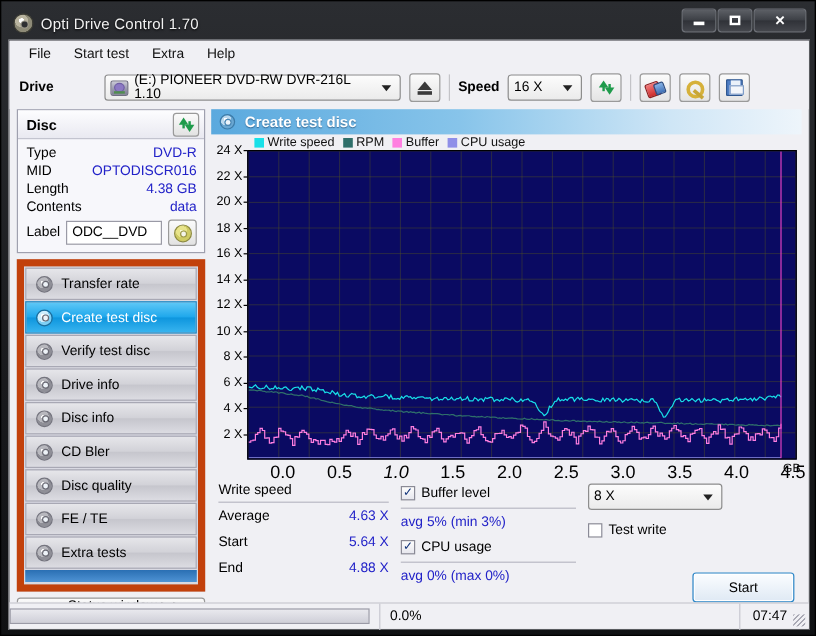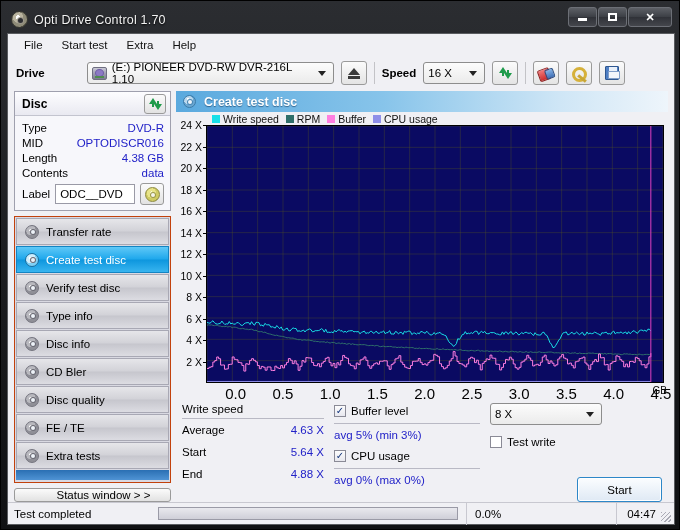--- a/index.html
+++ b/index.html
@@ -176,21 +176,21 @@
     border: 1px solid #9a9a9a; border-radius: 3px;
     display: flex; align-items: center; justify-content: center;
   }
   .cd-ico {
     width: 15px; height: 15px; border-radius: 50%;
     background: radial-gradient(circle at 42% 38%,#fbfbd8 0 14%,#e8e48a 15% 42%,#cfcb63 43% 74%,#a9a64c 75% 100%);
     border: 1px solid #8e8b3f; position: relative;
   }
   .cd-ico::after{ content:""; position:absolute; left:5px; top:5px; width:4px;height:4px;
                   border-radius:50%; background:#f4f4ea; box-shadow:0 0 0 1px #9d9a4a; }
-  .nav { margin-top: 5px; border: 1px solid #c2410c; background: #d9d9e2; padding: 1px; flex: 1; display:flex; flex-direction:column; }
+  .nav { margin-top: 5px; border: 6px solid #c2410c; background: #d9d9e2; padding: 1px; flex: 1; display:flex; flex-direction:column; }
   .nav-item {
     height: 27px; margin-bottom: 1px;
     display: flex; align-items: center; gap: 7px; padding-left: 8px;
     background: linear-gradient(180deg,#e6e6ea 0%,#d2d2d8 48%,#c6c6cd 52%,#dcdce2 100%);
     border: 1px solid #a8a8b4;
     font-size: 11.5px; color: #000;
   }
   .nav-item.active {
     background: linear-gradient(180deg,#5fc8f7 0%,#1fa8ec 48%,#0e96de 52%,#38b4ef 100%);
     border-color: #1484c2; color: #fff;
@@ -405,21 +405,21 @@
           <div class="nav-item active">
             <span class="nav-ico"></span>
             <span>Create test disc</span>
           </div>
           <div class="nav-item">
             <span class="nav-ico"></span>
             <span>Verify test disc</span>
           </div>
           <div class="nav-item">
             <span class="nav-ico"></span>
-            <span>Type info</span>
+            <span>Drive info</span>
           </div>
           <div class="nav-item">
             <span class="nav-ico"></span>
             <span>Disc info</span>
           </div>
           <div class="nav-item">
             <span class="nav-ico"></span>
             <span>CD Bler</span>
           </div>
           <div class="nav-item">
@@ -517,21 +517,21 @@
                 <path d="M0.00,77.83L0.33,77.67L0.65,77.78L0.98,77.68L1.30,77.88L1.63,78.00L1.95,77.79L2.28,77.91L2.60,78.11L2.93,78.16L3.26,78.39L3.58,78.31L3.91,78.38L4.23,78.22L4.56,78.52L4.88,78.36L5.21,78.39L5.53,78.80L5.86,78.57L6.19,78.60L6.51,78.75L6.84,78.99L7.16,79.16L7.49,79.19L7.81,79.03L8.14,79.24L8.46,79.40L8.79,79.36L9.11,79.55L9.44,79.46L9.77,79.36L10.09,79.63L10.42,79.89L10.74,79.77L11.07,80.15L11.39,80.37L11.72,80.33L12.04,80.32L12.37,80.67L12.70,80.51L13.02,80.83L13.35,81.11L13.67,81.21L14.00,81.34L14.32,81.54L14.65,81.68L14.97,81.84L15.30,81.70L15.63,81.95L15.95,82.08L16.28,82.14L16.60,82.20L16.93,82.36L17.25,82.56L17.58,82.74L17.90,82.66L18.23,82.83L18.56,82.85L18.88,82.84L19.21,83.09L19.53,83.22L19.86,83.42L20.18,83.48L20.51,83.39L20.83,83.71L21.16,83.56L21.48,83.53L21.81,83.68L22.14,83.57L22.46,83.65L22.79,83.83L23.11,83.86L23.44,84.12L23.76,84.05L24.09,84.22L24.41,84.17L24.74,84.39L25.07,84.29L25.39,84.33L25.72,84.30L26.04,84.61L26.37,84.31L26.69,84.63L27.02,84.78L27.34,84.51L27.67,84.59L28.00,84.63L28.32,84.98L28.65,84.84L28.97,84.73L29.30,85.05L29.62,84.77L29.95,85.03L30.27,84.95L30.60,85.27L30.93,85.10L31.25,84.96L31.58,85.36L31.90,85.05L32.23,85.31L32.55,85.33L32.88,85.47L33.20,85.48L33.53,85.36L33.86,85.43L34.18,85.43L34.51,85.40L34.83,85.53L35.16,85.68L35.48,85.81L35.81,85.71L36.13,85.71L36.46,85.72L36.78,85.93L37.11,85.72L37.44,85.77L37.76,86.07L38.09,86.21L38.41,86.07L38.74,86.00L39.06,86.24L39.39,86.18L39.71,86.15L40.04,86.12L40.37,86.11L40.69,86.34L41.02,86.37L41.34,86.34L41.67,86.55L41.99,86.43L42.32,86.50L42.64,86.34L42.97,86.52L43.30,86.63L43.62,86.37L43.95,86.51L44.27,86.63L44.60,86.57L44.92,86.56L45.25,86.63L45.57,86.92L45.90,86.81L46.23,86.96L46.55,86.70L46.88,86.96L47.20,86.94L47.53,86.92L47.85,86.91L48.18,86.83L48.50,86.99L48.83,86.95L49.15,87.12L49.48,87.18L49.81,87.22L50.13,87.20L50.46,86.92L50.78,87.23L51.11,87.27L51.43,87.31L51.76,87.02L52.08,87.31L52.41,87.35L52.74,87.22L53.06,87.35L53.39,87.37L53.71,87.35L54.04,87.49L54.36,87.31L54.69,87.46L55.01,87.62L55.34,87.42L55.67,87.38L55.99,87.68L56.32,87.72L56.64,87.65L56.97,87.77L57.29,87.84L57.62,87.79L57.94,87.63L58.27,87.72L58.60,87.89L58.92,87.82L59.25,87.62L59.57,87.60L59.90,88.00L60.22,87.78L60.55,87.92L60.87,87.97L61.20,87.87L61.53,87.83L61.85,88.09L62.18,87.95L62.50,87.95L62.83,88.06L63.15,87.95L63.48,87.99L63.80,88.10L64.13,87.86L64.45,88.01L64.78,88.22L65.11,88.19L65.43,87.99L65.76,88.17L66.08,88.27L66.41,88.23L66.73,88.00L67.06,88.00L67.38,88.24L67.71,88.11L68.04,88.34L68.36,88.28L68.69,88.08L69.01,88.31L69.34,88.41L69.66,88.38L69.99,88.11L70.31,88.40L70.64,88.42L70.97,88.15L71.29,88.38L71.62,88.47L71.94,88.34L72.27,88.51L72.59,88.32L72.92,88.18L73.24,88.43L73.57,88.44L73.90,88.52L74.22,88.45L74.55,88.39L74.87,88.33L75.20,88.30L75.52,88.30L75.85,88.48L76.17,88.65L76.50,88.56L76.82,88.60L77.15,88.57L77.48,88.74L77.80,88.54L78.13,88.71L78.45,88.41L78.78,88.72L79.10,88.46L79.43,88.72L79.75,88.86L80.08,88.64L80.41,88.72L80.73,88.52L81.06,88.90L81.38,88.92L81.71,88.65L82.03,88.86L82.36,88.89L82.68,88.85L83.01,88.91L83.34,88.90L83.66,88.68L83.99,88.72L84.31,88.78L84.64,88.67L84.96,88.85L85.29,88.88L85.61,88.89L85.94,88.82L86.27,88.89L86.59,88.86L86.92,89.08L87.24,88.79L87.57,89.12L87.89,88.88L88.22,88.90L88.54,88.88L88.87,89.08L89.20,89.15L89.52,89.00L89.85,89.14L90.17,89.06L90.50,89.15L90.82,89.32L91.15,89.27L91.47,88.95L91.80,89.08L92.12,88.99L92.45,89.17L92.78,89.08L93.10,89.25L93.43,89.29L93.75,89.21L94.08,89.31L94.40,89.42L94.73,89.08L95.05,89.23L95.38,89.38L95.71,89.36L96.03,89.23L96.36,89.22L96.68,89.20L97.01,89.31L97.33,89.32" fill="none" stroke="#2f6f6a" stroke-width="1" vector-effect="non-scaling-stroke"></path>
                 <path d="M0.00,94.72L0.43,94.72L0.43,94.25L0.85,94.25L0.85,94.02L1.28,94.02L1.28,92.20L1.70,92.20L1.70,91.63L2.13,91.63L2.13,90.23L2.55,90.23L2.55,90.91L2.98,90.91L2.98,93.39L3.40,93.39L3.40,93.35L3.83,93.35L3.83,95.01L4.25,95.01L4.25,94.88L4.68,94.88L4.68,93.16L5.10,93.16L5.10,93.05L5.53,93.05L5.53,90.21L5.95,90.21L5.95,91.14L6.38,91.14L6.38,91.32L6.80,91.32L6.80,92.34L7.23,92.34L7.23,92.51L7.65,92.51L7.65,93.54L8.08,93.54L8.08,95.73L8.50,95.73L8.50,92.88L8.93,92.88L8.93,93.08L9.35,93.08L9.35,91.56L9.78,91.56L9.78,90.89L10.20,90.89L10.20,91.53L10.63,91.53L10.63,92.12L11.05,92.12L11.05,93.56L11.48,93.56L11.48,94.80L11.90,94.80L11.90,93.91L12.33,93.91L12.33,94.23L12.75,94.23L12.75,95.38L13.18,95.38L13.18,94.13L13.60,94.13L13.60,94.14L14.03,94.14L14.03,95.45L14.45,95.45L14.45,95.51L14.88,95.51L14.88,93.83L15.30,93.83L15.30,94.45L15.73,94.45L15.73,94.72L16.15,94.72L16.15,93.57L16.58,93.57L16.58,94.49L17.00,94.49L17.00,93.31L17.43,93.31L17.43,92.34L17.85,92.34L17.85,90.84L18.28,90.84L18.28,91.50L18.70,91.50L18.70,92.83L19.13,92.83L19.13,91.73L19.55,91.73L19.55,92.97L19.98,92.97L19.98,95.43L20.40,95.43L20.40,93.85L20.83,93.85L20.83,91.64L21.25,91.64L21.25,92.22L21.68,92.22L21.68,90.47L22.10,90.47L22.10,90.58L22.53,90.58L22.53,90.65L22.95,90.65L22.95,92.38L23.38,92.38L23.38,93.53L23.80,93.53L23.80,93.65L24.23,93.65L24.23,92.85L24.65,92.85L24.65,94.05L25.08,94.05L25.08,92.63L25.50,92.63L25.50,91.99L25.93,91.99L25.93,90.76L26.35,90.76L26.35,90.36L26.78,90.36L26.78,92.34L27.20,92.34L27.20,93.68L27.63,93.68L27.63,92.75L28.05,92.75L28.05,94.40L28.48,94.40L28.48,92.48L28.90,92.48L28.90,93.34L29.33,93.34L29.33,91.61L29.75,91.61L29.75,89.63L30.18,89.63L30.18,90.39L30.60,90.39L30.60,90.75L31.03,90.75L31.03,92.88L31.45,92.88L31.45,93.53L31.88,93.53L31.88,93.72L32.30,93.72L32.30,94.84L32.73,94.84L32.73,92.61L33.15,92.61L33.15,93.14L33.58,93.14L33.58,91.38L34.00,91.38L34.00,91.05L34.43,91.05L34.43,90.22L34.85,90.22L34.85,91.53L35.28,91.53L35.28,93.64L35.70,93.64L35.70,94.64L36.13,94.64L36.13,93.63L36.55,93.63L36.55,92.89L36.98,92.89L36.98,92.53L37.40,92.53L37.40,93.06L37.83,93.06L37.83,91.89L38.25,91.89L38.25,91.90L38.68,91.90L38.68,91.70L39.10,91.70L39.10,91.74L39.53,91.74L39.53,93.70L39.95,93.70L39.95,95.05L40.38,95.05L40.38,93.21L40.80,93.21L40.80,92.58L41.23,92.58L41.23,90.99L41.65,90.99L41.65,90.68L42.08,90.68L42.08,89.72L42.50,89.72L42.50,92.24L42.93,92.24L42.93,93.18L43.35,93.18L43.35,94.20L43.78,94.20L43.78,94.54L44.20,94.54L44.20,94.73L44.63,94.73L44.63,93.55L45.05,93.55L45.05,91.92L45.48,91.92L45.48,91.90L45.90,91.90L45.90,91.83L46.33,91.83L46.33,90.83L46.75,90.83L46.75,92.31L47.18,92.31L47.18,93.19L47.60,93.19L47.60,92.93L48.03,92.93L48.03,93.42L48.45,93.42L48.45,92.42L48.88,92.42L48.88,91.71L49.30,91.71L49.30,91.51L49.73,91.51L49.73,89.20L50.15,89.20L50.15,89.58L50.58,89.58L50.58,90.13L51.00,90.13L51.00,92.87L51.43,92.87L51.43,93.99L51.85,93.99L51.85,94.85L52.28,94.85L52.28,94.45L52.70,94.45L52.70,93.52L53.13,93.52L53.13,91.82L53.55,91.82L53.55,90.89L53.98,90.89L53.98,88.12L54.40,88.12L54.40,89.86L54.83,89.86L54.83,92.01L55.25,92.01L55.25,92.78L55.68,92.78L55.68,92.95L56.10,92.95L56.10,93.41L56.53,93.41L56.53,94.07L56.95,94.07L56.95,92.96L57.38,92.96L57.38,90.92L57.80,90.92L57.80,90.34L58.23,90.34L58.23,90.71L58.66,90.71L58.66,92.43L59.08,92.43L59.08,91.48L59.51,91.48L59.51,93.08L59.93,93.08L59.93,95.27L60.36,95.27L60.36,92.72L60.78,92.72L60.78,91.98L61.21,91.98L61.21,90.98L61.63,90.98L61.63,91.21L62.06,91.21L62.06,89.50L62.48,89.50L62.48,90.66L62.91,90.66L62.91,90.74L63.33,90.74L63.33,93.05L63.76,93.05L63.76,93.12L64.18,93.12L64.18,95.30L64.61,95.30L64.61,94.29L65.03,94.29L65.03,92.76L65.46,92.76L65.46,91.19L65.88,91.19L65.88,91.40L66.31,91.40L66.31,90.30L66.73,90.30L66.73,91.10L67.16,91.10L67.16,92.94L67.58,92.94L67.58,94.40L68.01,94.40L68.01,94.98L68.43,94.98L68.43,94.26L68.86,94.26L68.86,92.25L69.28,92.25L69.28,91.85L69.71,91.85L69.71,91.10L70.13,91.10L70.13,89.56L70.56,89.56L70.56,90.61L70.98,90.61L70.98,91.53L71.41,91.53L71.41,93.72L71.83,93.72L71.83,93.33L72.26,93.33L72.26,93.07L72.68,93.07L72.68,93.52L73.11,93.52L73.11,92.27L73.53,92.27L73.53,90.25L73.96,90.25L73.96,89.52L74.38,89.52L74.38,91.35L74.81,91.35L74.81,92.77L75.23,92.77L75.23,91.79L75.66,91.79L75.66,92.66L76.08,92.66L76.08,93.72L76.51,93.72L76.51,93.27L76.93,93.27L76.93,91.01L77.36,91.01L77.36,90.18L77.78,90.18L77.78,89.29L78.21,89.29L78.21,90.66L78.63,90.66L78.63,91.02L79.06,91.02L79.06,92.94L79.48,92.94L79.48,92.60L79.91,92.60L79.91,93.49L80.33,93.49L80.33,94.51L80.76,94.51L80.76,92.10L81.18,92.10L81.18,91.86L81.61,91.86L81.61,90.88L82.03,90.88L82.03,90.67L82.46,90.67L82.46,90.26L82.88,90.26L82.88,92.60L83.31,92.60L83.31,93.37L83.73,93.37L83.73,95.08L84.16,95.08L84.16,93.09L84.58,93.09L84.58,92.07L85.01,92.07L85.01,91.25L85.43,91.25L85.43,92.03L85.86,92.03L85.86,89.07L86.28,89.07L86.28,90.56L86.71,90.56L86.71,90.48L87.13,90.48L87.13,93.32L87.56,93.32L87.56,93.14L87.98,93.14L87.98,95.33L88.41,95.33L88.41,92.80L88.83,92.80L88.83,92.13L89.26,92.13L89.26,92.00L89.68,92.00L89.68,89.78L90.11,89.78L90.11,90.11L90.53,90.11L90.53,91.28L90.96,91.28L90.96,91.94L91.38,91.94L91.38,94.04L91.81,94.04L91.81,92.98L92.23,92.98L92.23,94.12L92.66,94.12L92.66,92.00L93.08,92.00L93.08,91.94L93.51,91.94L93.51,92.32L93.93,92.32L93.93,90.36L94.36,90.36L94.36,90.80L94.78,90.80L94.78,91.71L95.21,91.71L95.21,93.28L95.63,93.28L95.63,93.23L96.06,93.23L96.06,94.43L96.48,94.43L96.48,92.96L96.91,92.96L96.91,90.17L97.33,90.17L97.33,88.72" fill="none" stroke="#ff7fe0" stroke-width="1" vector-effect="non-scaling-stroke"></path>
                 <path d="M0.00,76.75L0.33,76.90L0.65,77.05L0.98,76.51L1.30,76.07L1.63,76.82L1.95,77.23L2.28,77.40L2.60,77.22L2.93,77.11L3.26,76.20L3.58,76.96L3.91,77.56L4.23,77.27L4.56,77.39L4.88,76.39L5.21,77.31L5.53,77.01L5.86,77.40L6.19,77.39L6.51,76.89L6.84,76.73L7.16,77.32L7.49,77.83L7.81,77.89L8.14,77.25L8.46,76.94L8.79,76.84L9.11,76.77L9.44,77.57L9.77,76.44L10.09,77.34L10.42,77.82L10.74,76.70L11.07,76.71L11.39,76.81L11.72,78.01L12.04,77.71L12.37,78.24L12.70,77.10L13.02,77.60L13.35,77.68L13.67,77.64L14.00,78.60L14.32,78.40L14.65,78.65L14.97,78.95L15.30,77.96L15.63,78.56L15.95,79.19L16.28,78.47L16.60,79.71L16.93,79.74L17.25,79.27L17.58,78.92L17.90,79.94L18.23,80.07L18.56,79.30L18.88,78.88L19.21,79.10L19.53,79.09L19.86,80.23L20.18,79.99L20.51,80.23L20.83,80.05L21.16,79.70L21.48,80.46L21.81,79.76L22.14,79.57L22.46,79.27L22.79,79.53L23.11,80.40L23.44,80.26L23.76,79.95L24.09,79.96L24.41,79.92L24.74,79.71L25.07,79.18L25.39,79.49L25.72,80.50L26.04,79.41L26.37,80.67L26.69,80.54L27.02,80.67L27.34,80.47L27.67,80.78L28.00,79.82L28.32,80.45L28.65,79.80L28.97,79.56L29.30,80.07L29.62,79.94L29.95,80.60L30.27,80.18L30.60,80.60L30.93,80.11L31.25,80.03L31.58,79.98L31.90,79.95L32.23,80.41L32.55,80.28L32.88,80.40L33.20,80.25L33.53,81.17L33.86,80.64L34.18,80.40L34.51,80.11L34.83,81.06L35.16,80.77L35.48,80.93L35.81,80.22L36.13,80.21L36.46,80.94L36.78,80.77L37.11,80.10L37.44,80.90L37.76,81.01L38.09,80.51L38.41,80.54L38.74,80.04L39.06,81.11L39.39,80.74L39.71,80.70L40.04,79.93L40.37,81.25L40.69,81.25L41.02,81.29L41.34,80.26L41.67,80.54L41.99,81.23L42.32,80.65L42.64,80.60L42.97,81.39L43.30,80.19L43.62,80.55L43.95,80.31L44.27,80.08L44.60,80.24L44.92,81.47L45.25,80.94L45.57,80.87L45.90,81.35L46.23,80.83L46.55,81.16L46.88,80.28L47.20,80.36L47.53,80.71L47.85,80.98L48.18,80.14L48.50,80.77L48.83,81.44L49.15,81.66L49.48,81.42L49.81,80.67L50.13,81.43L50.46,80.90L50.78,80.86L51.11,80.59L51.43,81.32L51.76,81.43L52.08,81.75L52.41,81.95L52.74,83.27L53.06,84.31L53.39,84.94L53.71,85.25L54.04,86.08L54.36,85.74L54.69,85.02L55.01,83.04L55.34,83.41L55.67,82.54L55.99,81.48L56.32,81.36L56.64,80.32L56.97,81.28L57.29,80.91L57.62,81.14L57.94,80.70L58.27,81.10L58.60,80.39L58.92,80.15L59.25,80.22L59.57,81.43L59.90,80.60L60.22,80.14L60.55,80.82L60.87,80.20L61.20,81.01L61.53,81.14L61.85,81.12L62.18,80.65L62.50,80.76L62.83,80.68L63.15,80.89L63.48,81.27L63.80,81.26L64.13,81.56L64.45,81.59L64.78,80.43L65.11,81.38L65.43,80.44L65.76,80.57L66.08,81.36L66.41,80.56L66.73,80.36L67.06,81.38L67.38,81.14L67.71,80.42L68.04,80.90L68.36,81.67L68.69,81.27L69.01,80.64L69.34,81.15L69.66,80.72L69.99,80.54L70.31,80.86L70.64,80.99L70.97,80.72L71.29,81.34L71.62,81.84L71.94,80.74L72.27,81.49L72.59,81.59L72.92,81.68L73.24,81.56L73.57,80.63L73.90,80.57L74.22,81.56L74.55,81.83L74.87,83.08L75.20,84.60L75.52,85.21L75.85,86.55L76.17,86.51L76.50,85.65L76.82,84.69L77.15,83.62L77.48,82.98L77.80,81.63L78.13,80.78L78.45,80.70L78.78,80.41L79.10,81.54L79.43,81.49L79.75,80.82L80.08,80.59L80.41,81.29L80.73,81.05L81.06,80.49L81.38,81.04L81.71,81.55L82.03,80.91L82.36,80.61L82.68,81.71L83.01,81.56L83.34,80.45L83.66,81.24L83.99,80.88L84.31,81.13L84.64,81.07L84.96,80.56L85.29,80.72L85.61,81.10L85.94,81.31L86.27,81.79L86.59,80.77L86.92,80.86L87.24,80.70L87.57,80.52L87.89,81.27L88.22,81.08L88.54,81.37L88.87,80.47L89.20,80.11L89.52,81.20L89.85,80.72L90.17,80.79L90.50,80.77L90.82,80.41L91.15,81.03L91.47,80.77L91.80,80.45L92.12,81.28L92.45,80.35L92.78,81.13L93.10,80.67L93.43,79.99L93.75,80.16L94.08,80.60L94.40,81.01L94.73,80.15L95.05,79.77L95.38,79.70L95.71,80.03L96.03,79.75L96.36,80.27L96.68,79.38L97.01,79.40L97.33,80.09" fill="none" stroke="#18e0e8" stroke-width="1" vector-effect="non-scaling-stroke"></path>
                 <line x1="0" x2="97.33333333333333" y1="99.79166666666667" y2="99.79166666666667" stroke="#8f8fe8" stroke-width="1" vector-effect="non-scaling-stroke"></line>
                 <line x1="97.33333333333333" x2="97.33333333333333" y1="0" y2="100" stroke="#e040c0" stroke-width="1" vector-effect="non-scaling-stroke"></line>
               </svg>
           </div>
           <div class="xaxis" id="xaxis">
               <div class="xtick" style="left: 8%;">0.0</div>
               <div class="xtick" style="left: 18.0556%;">0.5</div>
-              <div class="xtick" style="left: 28.1111%;">1.0</div>
+              <div class="xtick" style="left: 28.1111%; font-style: italic;">1.0</div>
               <div class="xtick" style="left: 38.1667%;">1.5</div>
               <div class="xtick" style="left: 48.2222%;">2.0</div>
               <div class="xtick" style="left: 58.2778%;">2.5</div>
               <div class="xtick" style="left: 68.3333%;">3.0</div>
               <div class="xtick" style="left: 78.3889%;">3.5</div>
               <div class="xtick" style="left: 88.4444%;">4.0</div>
               <div class="xtick" style="left: 98.5%;">4.5</div>
               <div class="xunit">GB</div>
             </div>
         </div>
@@ -578,20 +578,19 @@
               <span class="cbox"></span>
               <span class="chk-lab">Test write</span>
             </div>
             <div class="startbtn">Start</div>
           </div>
         </div>
       </div>
     </div>
 
     <div class="statusbar">
-      <div class="sb-text">Test completed</div>
       <div class="sb-prog"></div>
       <div class="sb-pct">0.0%</div>
-      <div class="sb-time">04:47</div>
+      <div class="sb-time">07:47</div>
       <div class="grip"></div>
     </div>
   </div>
 </div>
 
 </body></html>

